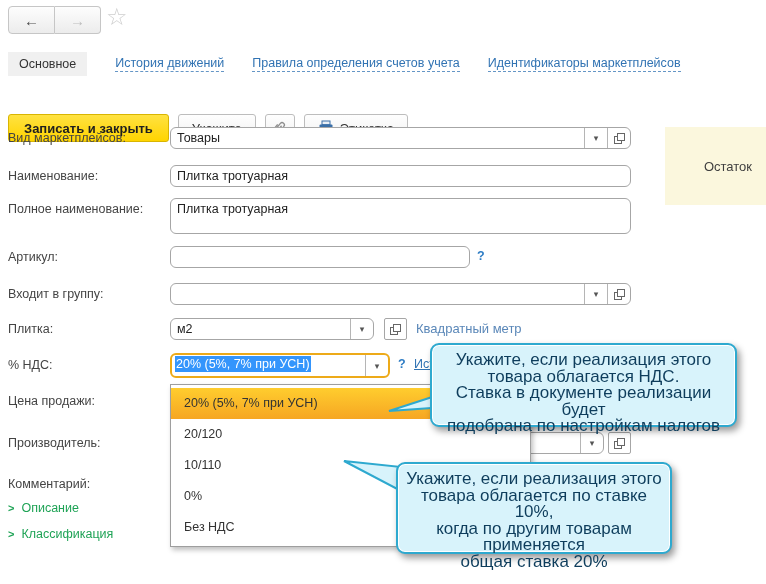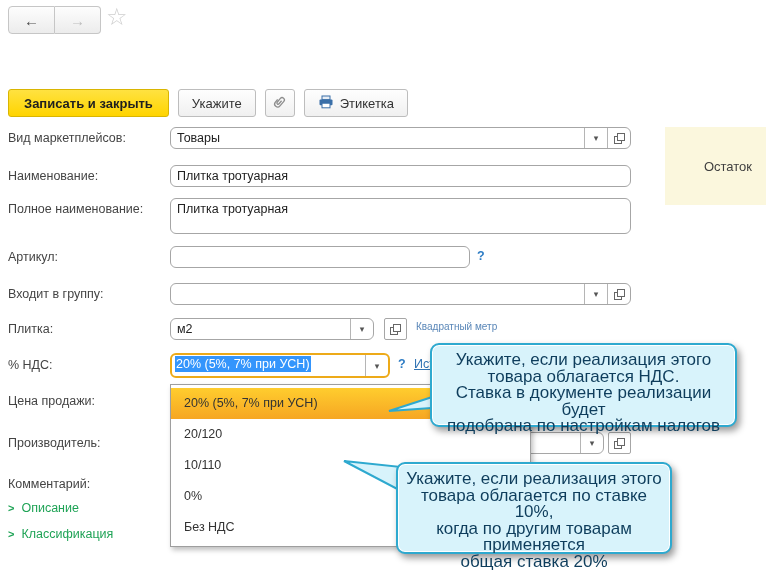--- a/index.html
+++ b/index.html
@@ -17,39 +17,39 @@
 
   
   .tabs{position:absolute;left:8px;top:50px;display:flex;gap:28px;align-items:center;height:27px;}
   .tab-active{background:#f0f0f0;padding:5px 11px;font-size:12.5px;color:#333;}
   .tab-link{font-size:12.5px;color:#3173b3;border-bottom:1px dashed rgba(49,115,179,.75);
             padding-bottom:1px;cursor:pointer;white-space:nowrap;}
 
   
   .toolbar{position:absolute;left:8px;top:89px;display:flex;gap:9px;height:28px;}
   .btn{display:flex;align-items:center;gap:6px;height:28px;padding:0 13px;font-size:13px;color:#333;
-       background:linear-gradient(#fefefe,#f0f0f0);border:1px solid #bdbdbd;border-radius:3px;box-sizing:border-box;}
+       background:linear-gradient(#fefefe,#f0f0f0);border:1px solid #bdbdbd;border-radius:3px;box-sizing:border-box;margin-top:25px;}
   .btn-primary{background:linear-gradient(#ffe241,#ffd400);border:1px solid #d9b501;
                font-weight:bold;color:#1f1f1f;padding:0 15px;}
   .btn-icononly{width:30px;padding:0;justify-content:center;}
 
   
   .lbl{position:absolute;left:8px;font-size:12.5px;color:#444;white-space:nowrap;}
   .fld{position:absolute;background:#fff;border:1px solid #a6a6a6;border-radius:6px;
        box-sizing:border-box;display:flex;align-items:stretch;font-size:12.5px;color:#222;}
   .fld-text{flex:1;padding:3px 6px;white-space:nowrap;overflow:hidden;}
   .combo-btn{width:22px;border-left:1px solid #b5b5b5;display:flex;align-items:center;
              justify-content:center;color:#555;font-size:9px;}
   .openbtn{position:absolute;width:23px;height:22px;border:1px solid #a6a6a6;border-radius:2px;
            background:#fff;display:flex;align-items:center;justify-content:center;box-sizing:border-box;}
   .open-ic{position:relative;width:11px;height:11px;display:inline-block;}
   .open-ic::before{content:"";position:absolute;left:0;bottom:0;width:6px;height:6px;border:1px solid #666;background:#fff;}
   .open-ic::after{content:"";position:absolute;right:0;top:0;width:6px;height:6px;border:1px solid #666;background:#fff;}
   .help{position:absolute;color:#2d7cc4;font-size:12.5px;font-weight:bold;}
-  .hintlink{position:absolute;color:#5a87b8;font-size:10px;white-space:nowrap;}
+  .hintlink{position:absolute;color:#5a87b8;font-size:13px;white-space:nowrap;}
   .histlink{position:absolute;color:#3173b3;font-size:12.5px;text-decoration:underline;white-space:nowrap;}
   .vat-fld{border:2px solid #edaa19;}
   .sel{background:#3495fc;color:#fff;padding:1px 1px;}
 
   .expander{position:absolute;left:8px;display:flex;gap:7px;align-items:center;
             color:#1fa356;font-size:12.5px;cursor:pointer;}
   .chev{color:#1fa356;font-size:11px;font-weight:bold;}
 
   
   .stock{position:absolute;left:665px;top:127px;width:101px;height:78px;background:#fbf7dd;
@@ -80,20 +80,26 @@
   <div class="navgroup">
     <div class="navbtn back">
         <span>←</span>
       </div>
     <div class="navbtn fwd">
         <span>→</span>
       </div>
   </div>
   <div class="star">☆</div>
 
+  <div class="tabs">
+    <div class="tab-active">Основное</div>
+    <div class="tab-link">История движений</div>
+    <div class="tab-link">Правила определения счетов учета</div>
+    <div class="tab-link">Идентификаторы маркетплейсов</div>
+  </div>
 
   <div class="toolbar">
     <div class="btn btn-primary">Записать и закрыть</div>
     <div class="btn">Укажите</div>
     <div class="btn btn-icononly">
       <span>
         <svg width="16" height="16" viewBox="0 0 16 16">
             <path d="M4.5 7.5 L4.5 11 a3 3 0 0 0 6 0 L10.5 5 a2.25 2.25 0 0 0 -4.5 0 L6 10 a1.2 1.2 0 0 0 2.4 0 L8.4 6" fill="none" stroke="#8e8e8e" stroke-width="1.3" transform="rotate(40 8 8)"></path>
           </svg>
       </span>

